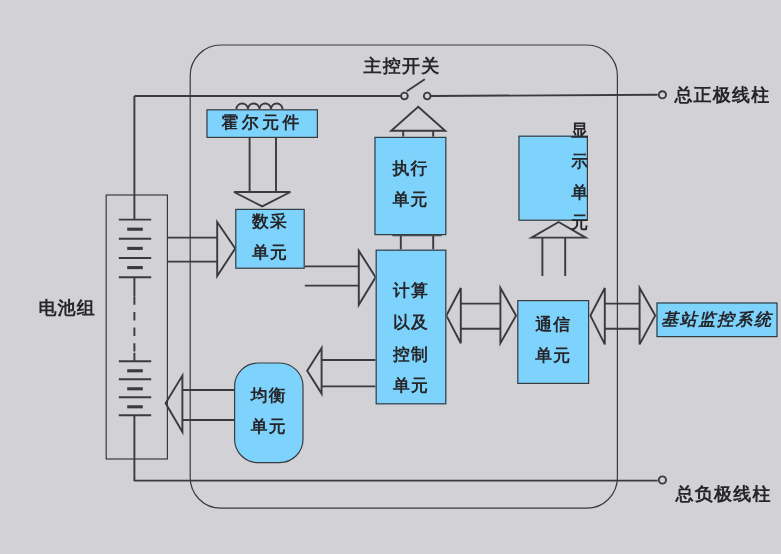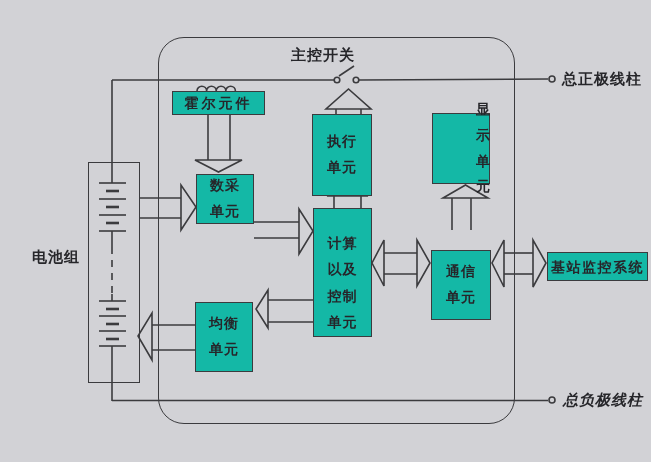--- a/index.html
+++ b/index.html
@@ -12,21 +12,21 @@
     overflow:hidden;
   }
   .wires{position:absolute;left:0;top:0;}
   .bms-frame{
     position:absolute;left:158px;top:37px;width:355px;height:385px;
     border:1.6px solid #3b3b3e;border-radius:26px;background:transparent;
   }
   .box{
     position:absolute;
     border:1.6px solid #3b3b3e;
-    background:#14b8a6;
+    background:#7dd3fc;
     display:flex;align-items:center;justify-content:center;
     text-align:center;font-weight:bold;font-size:14px;
     white-space:pre-line;line-height:1.85;letter-spacing:1px;
     box-sizing:border-box;
   }
   .box.battery{background:transparent;}
   .lbl{
     position:absolute;font-weight:bold;font-size:15px;
     white-space:nowrap;letter-spacing:1px;
   }
@@ -168,31 +168,31 @@
 以及
 控制
 单元</span>
   </div>
 
   <div class="box" style="left:431px;top:230px;width:60px;height:70px;margin-top:20px;">
     <span>通信
 单元</span>
   </div>
 
-  <div class="box" style="left:195px;top:302px;width:58px;height:70px;">
+  <div class="box" style="left:195px;top:302px;width:58px;height:84px;border-radius:20px;">
     <span>均衡
 单元</span>
   </div>
 
-  <div class="box" style="left:547px;top:252px;width:101px;height:29px;line-height:1;letter-spacing:1.5px;">
+  <div class="box" style="left:547px;top:252px;width:101px;height:29px;line-height:1;letter-spacing:1.5px;font-style:italic;">
     <span>基站监控系统</span>
   </div>
 
   <div class="lbl" style="left:32px;top:248px;">电池组</div>
 
-  <div class="lbl center" style="left:323px;top:46px;transform:translateX(-50%);">主控开关</div>
+  <div class="lbl center" style="left:335px;top:46px;transform:translateX(-50%);">主控开关</div>
 
   <div class="lbl" style="left:562px;top:70px;">总正极线柱</div>
 
-  <div class="lbl" style="left:563px;top:391px;font-style:italic;">总负极线柱</div>
+  <div class="lbl" style="left:563px;top:403px;">总负极线柱</div>
 
 
 </div>
 
 </body></html>

